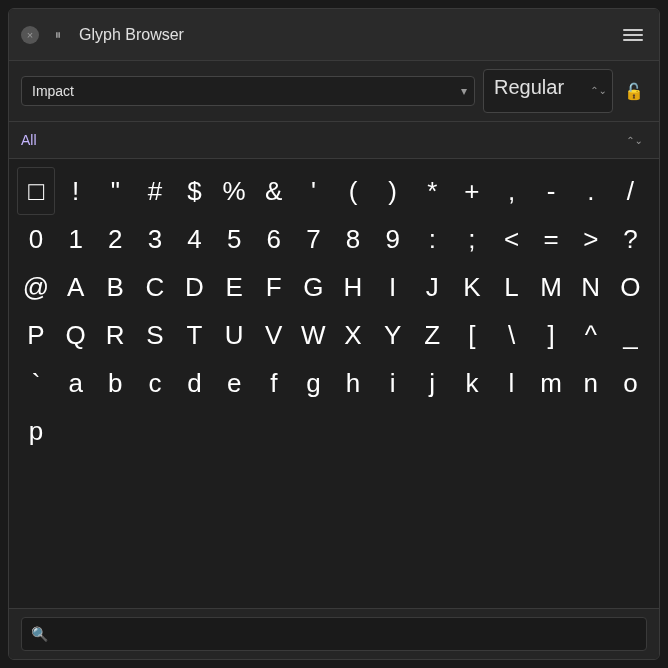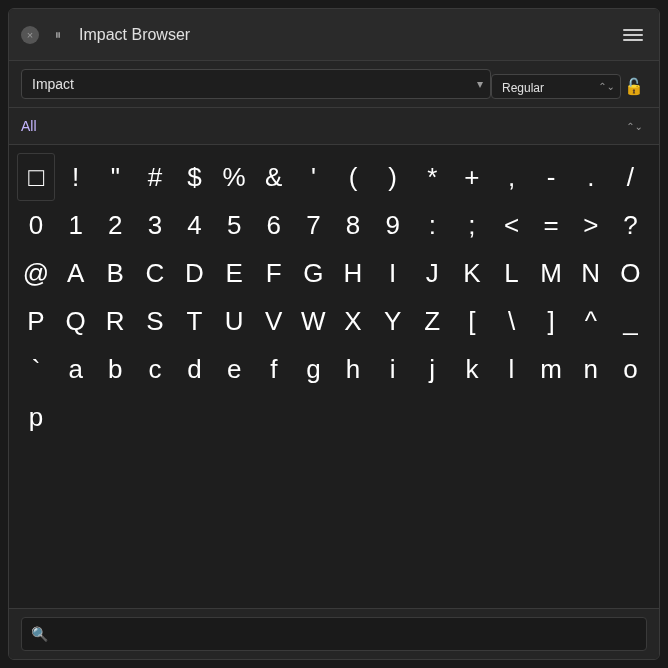--- a/index.html
+++ b/index.html
@@ -94,22 +94,23 @@
       display: block;
       width: 20px;
       height: 2px;
       background: #ccc;
       border-radius: 1px;
     }
 
     
     .controls-row {
       display: flex;
-      align-items: flex-end;
+      align-items: center;
       padding: 8px 12px;
+      gap: 8px;
       background: #252525;
       border-bottom: 1px solid #3a3a3a;
       flex-shrink: 0;
     }
 
     .font-select-wrapper {
       flex: 1;
       position: relative;
     }
 
@@ -141,22 +142,22 @@
       width: 130px;
       position: relative;
     }
 
     .style-select-wrapper select {
       width: 100%;
       background: #1e1e1e;
       border: 1px solid #444;
       border-radius: 4px;
       color: #e0e0e0;
-      padding: 6px 28px 3px 10px;
-      font-size: 12px;
+      padding: 6px 28px 14px 10px;
+      font-size: 20px;
       appearance: none;
       -webkit-appearance: none;
       cursor: pointer;
     }
 
     .style-select-wrapper::after {
       content: '⌃⌄';
       position: absolute;
       right: 6px;
       top: 50%;
@@ -299,21 +300,21 @@
 
   <div class="title-bar">
     <div class="title-bar-controls">
       <button class="close-btn">
         <span>×</span>
       </button>
       <button class="pause-btn">
         <span>⏸</span>
       </button>
     </div>
-    <span class="title-text">Impact Browser</span>
+    <span class="title-text">Glyph Browser</span>
     <button class="menu-btn">
       <span></span>
       <span></span>
       <span></span>
     </button>
   </div>
 
   <div class="controls-row">
     <div class="font-select-wrapper">
       <select>

